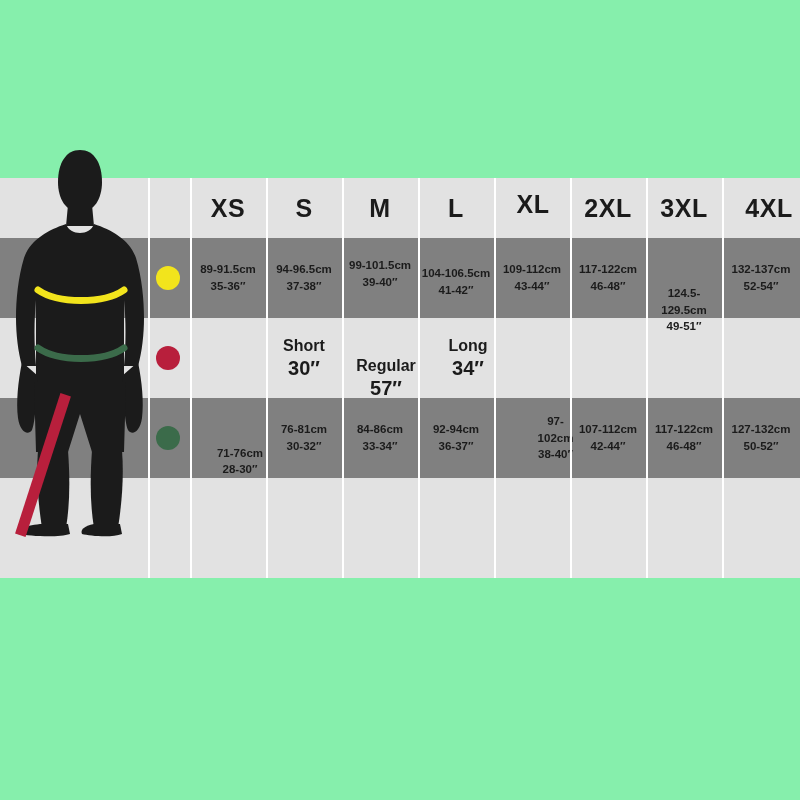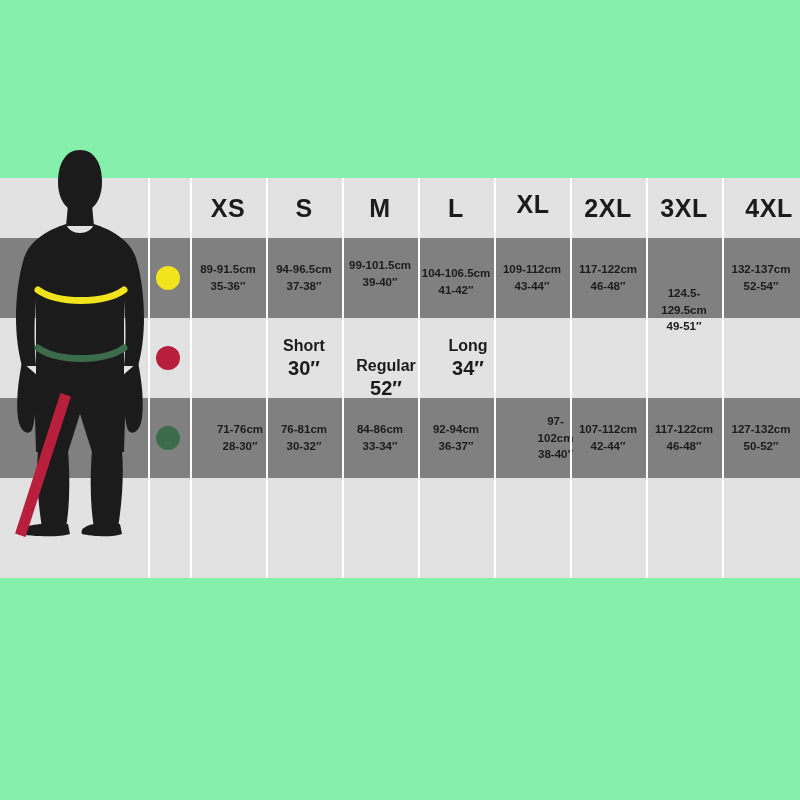--- a/index.html
+++ b/index.html
@@ -245,28 +245,28 @@
           <span class="inch">52-54″</span>
         </span>
     </div>
 
     <div class="cell" style="left:266px; top:140px; width:76px; height:80px;">
       <span class="len-word">Short</span>
       <span class="len-num">30″</span>
     </div>
     <div class="cell" style="left:342px; top:140px; width:88px; height:80px;margin-top:20px;">
       <span class="len-word">Regular</span>
-      <span class="len-num">52″</span>
+      <span class="len-num">57″</span>
     </div>
     <div class="cell" style="left:418px; top:140px; width:100px; height:80px;">
       <span class="len-word">Long</span>
       <span class="len-num">34″</span>
     </div>
 
-    <div class="cell" style="left:190px; top:220px; width:100px; height:80px;">
+    <div class="cell" style="left:190px; top:220px; width:100px; height:80px;justify-content:flex-end;">
       <span class="meas">
           <span class="cm">71-76cm</span>
           <span class="inch">28-30″</span>
         </span>
     </div>
     <div class="cell" style="left:266px; top:220px; width:76px; height:80px;">
       <span class="meas">
           <span class="cm">76-81cm</span>
           <span class="inch">30-32″</span>
         </span>

